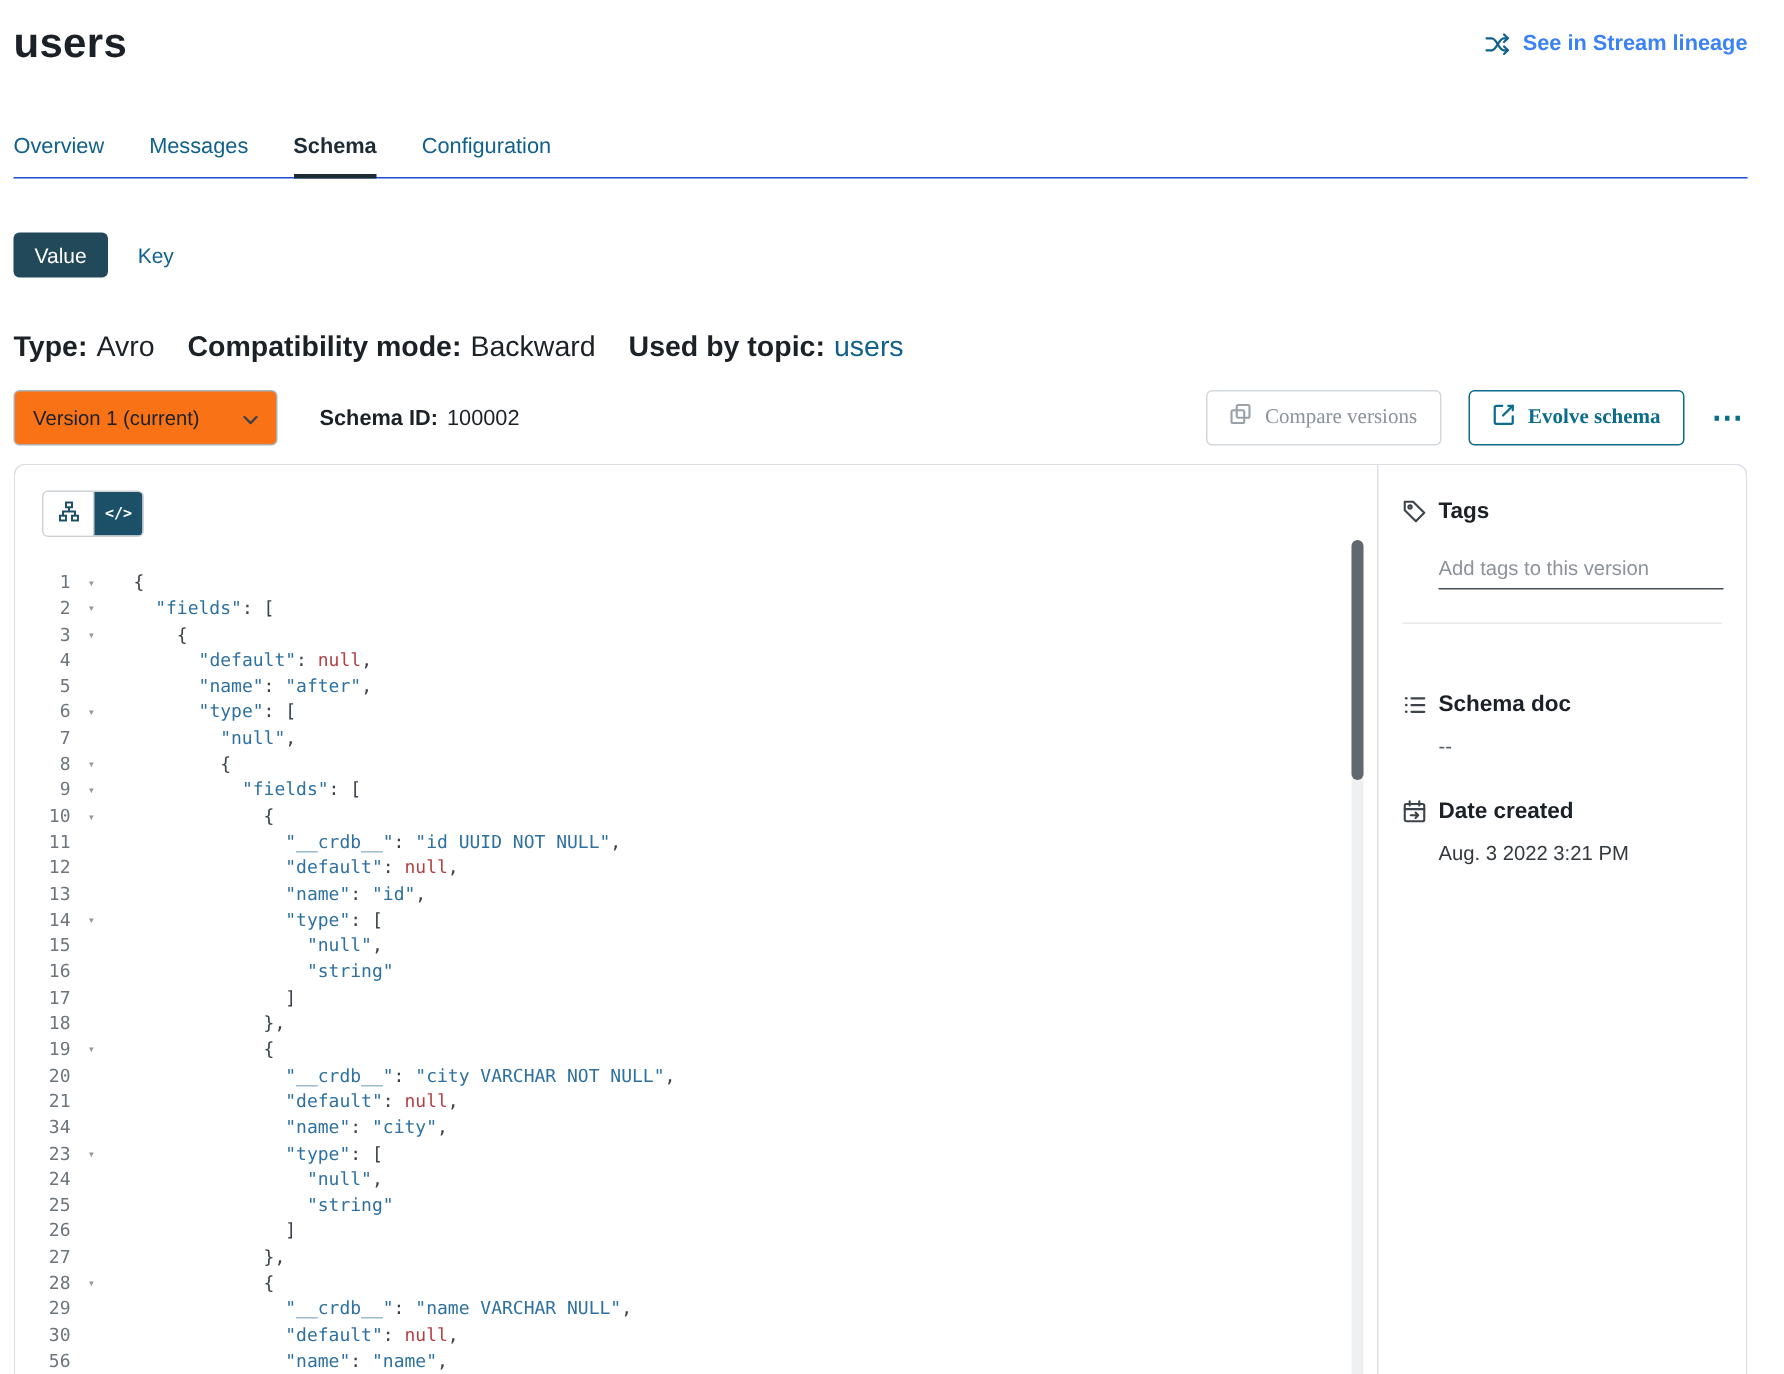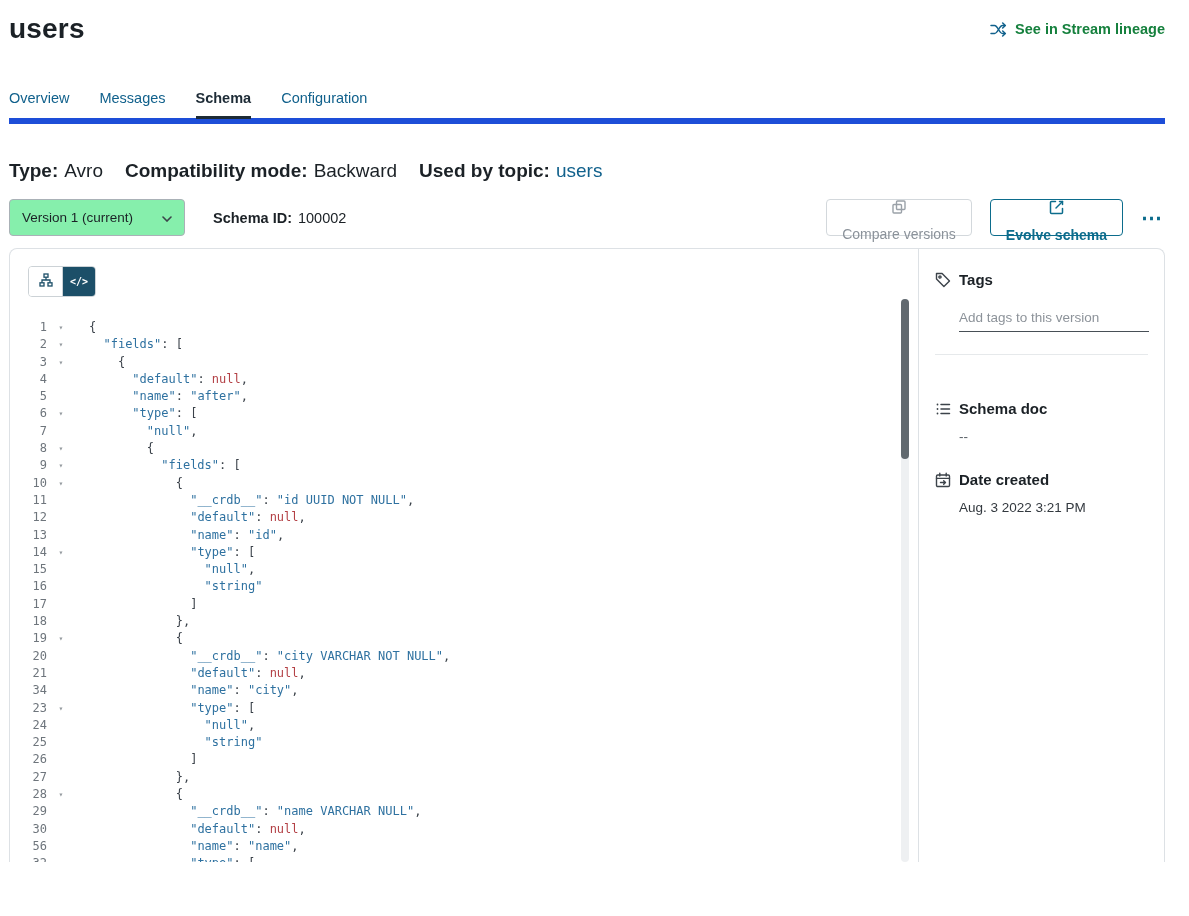--- a/index.html
+++ b/index.html
@@ -8,49 +8,49 @@
     width: 1189px; height: 916px; overflow: hidden;
     background: #ffffff;
     font-family: "Liberation Sans", sans-serif;
     color: #1b2126;
   }
   .page { padding: 0 24px 0 9px; height: 100%; }
 
   
   .topbar { display: flex; justify-content: space-between; align-items: center; padding-top: 12px; height: 46px; }
   .page-title { font-size: 28px; font-weight: 700; margin: 0; line-height: 34px; letter-spacing: .2px; }
-  .lineage-link { display: inline-flex; align-items: center; gap: 8px; color: #15803d; font-size: 14.5px; font-weight: 600; cursor: pointer; text-decoration: none; }
+  .lineage-link { display: inline-flex; align-items: center; gap: 8px; color: #3b82f6; font-size: 14.5px; font-weight: 600; cursor: pointer; text-decoration: none; }
   .lineage-link svg { display: block; }
 
   
-  .tabs { display: flex; gap: 30px; margin-top: 44px; border-bottom: 6px solid #1d4ed8; }
+  .tabs { display: flex; gap: 30px; margin-top: 44px; border-bottom: 1px solid #1d4ed8; }
   .tab { position: relative; padding-bottom: 12px; font-size: 14.5px; color: #11618C; cursor: pointer; }
   .tab.active { color: #1d2b36; font-weight: 700; }
   .tab.active::after { content: ""; position: absolute; left: 0; right: 0; bottom: -1px; height: 3px; background: #1d2b36; }
 
   
   .vk-row { margin-top: 36px; display: flex; align-items: center; gap: 14px; }
   .btn-value { background: #22495A; color: #fff; border: none; border-radius: 4px; padding: 7px 14px; font-size: 14px; font-family: inherit; cursor: pointer; }
   .btn-key { background: transparent; border: none; color: #11618C; font-size: 14px; font-family: inherit; cursor: pointer; padding: 7px 6px; }
 
   
   .meta-row { margin-top: 36px; font-size: 19px; display: flex; align-items: center; }
   .meta-group { margin-right: 22px; }
   .meta-label { font-weight: 700; margin-right: 6px; }
   .meta-link { color: #11618C; cursor: pointer; }
 
   
   .version-row { margin-top: 17px; display: flex; align-items: center; }
-  .select { width: 176px; height: 37px; border: 1px solid #aab1b7; border-radius: 4px; background: #86efac;
+  .select { width: 176px; height: 37px; border: 1px solid #aab1b7; border-radius: 4px; background: #f97316;
             display: flex; align-items: center; justify-content: space-between; padding: 0 12px; font-size: 13.5px; cursor: pointer; text-align: right; }
   .schema-id { margin-left: 28px; font-size: 14.5px; }
   .schema-id .meta-label { margin-right: 6px; }
   .vr-right { margin-left: auto; display: flex; align-items: center; }
   .btn { height: 37px; display: inline-flex; align-items: center; gap: 9px; border-radius: 4px; background: #fff;
-         font-size: 14px; font-family: Liberation Sans, sans-serif; padding: 0 15px; cursor: pointer; flex-direction: column; }
+         font-size: 14px; font-family: Liberation Serif, serif; padding: 0 15px; cursor: pointer; }
   .btn-compare { border: 1px solid #d3d8dc; color: #8b929a; }
   .btn-evolve  { border: 1px solid #0C6C8C; color: #0C6C8C; margin-left: 18px; font-weight: 600; }
   .more-menu { color: #0C6C8C; font-size: 21px; font-weight: 700; margin-left: 16px; line-height: 20px; cursor: pointer; padding: 0 2px; letter-spacing: 1px; }
 
   
   .main-panel { margin-top: 12px; display: flex; border: 1px solid #dde1e5; border-bottom: none;
                 border-radius: 8px 8px 0 0; height: 614px; overflow: hidden; }
   .editor-pane { flex: 1 1 auto; position: relative; border-right: 1px solid #dde1e5; overflow: hidden; }
 
   .editor-toolbar { display: inline-flex; margin: 17px 0 0 18px; border: 1px solid #ccd2d6; border-radius: 4px; overflow: hidden; }
@@ -105,20 +105,24 @@
     </a>
   </div>
 
   <nav class="tabs">
     <span class="tab">Overview</span>
     <span class="tab">Messages</span>
     <span class="tab active">Schema</span>
     <span class="tab">Configuration</span>
   </nav>
 
+  <div class="vk-row">
+    <button class="btn-value">Value</button>
+    <button class="btn-key">Key</button>
+  </div>
 
   <div class="meta-row">
     <span class="meta-group">
       <span class="meta-label">Type:</span><span>Avro</span>
     </span>
     <span class="meta-group">
       <span class="meta-label">Compatibility mode:</span><span>Backward</span>
     </span>
     <span class="meta-group">
       <span class="meta-label">Used by topic:</span><span class="meta-link">users</span>

